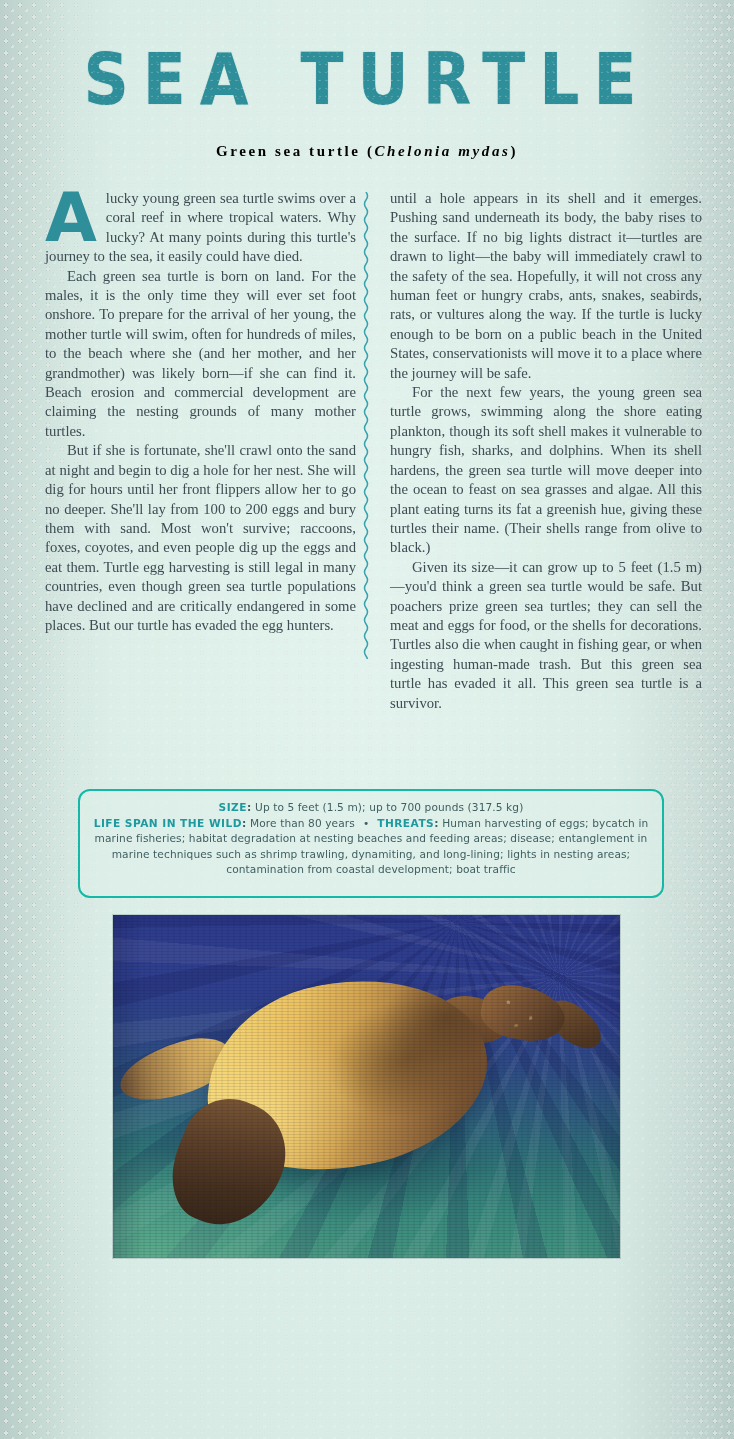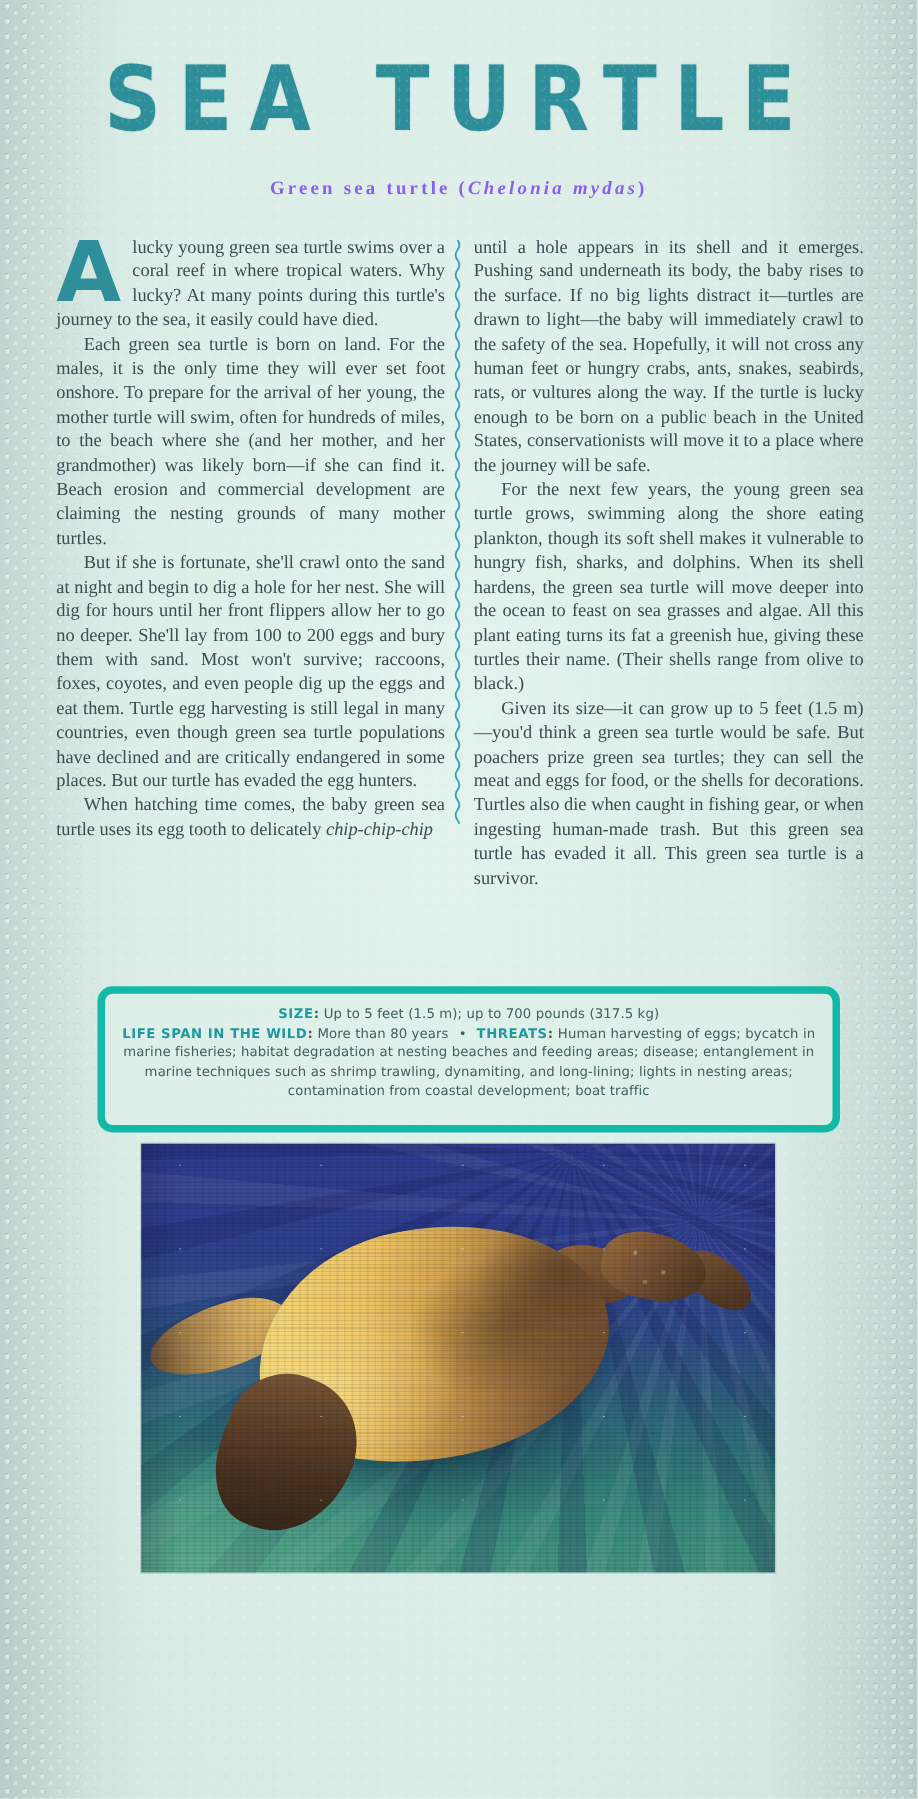--- a/index.html
+++ b/index.html
@@ -46,46 +46,46 @@
         radial-gradient(circle 1px at 2px 2px, rgba(226,243,238,.55) 60%, transparent 61%),
         radial-gradient(circle 1.2px at 4px 5px, rgba(226,243,238,.35) 60%, transparent 61%),
         linear-gradient(#2e8e9a,#2e8e9a);
       background-size:6px 7px,9px 8px,100% 100%;
       -webkit-background-clip:text;background-clip:text;
     }
   }
   .subtitle{
     position:absolute;left:0;right:0;top:143px;margin:0;text-align:center;
     font-family:"Liberation Serif", serif;font-weight:bold;font-size:15px;
-    letter-spacing:2.6px;color:#8b5cf6;
+    letter-spacing:2.6px;color:#000000;
   }
   .subtitle .species{font-style:italic;}
 
   .columns{position:absolute;top:189px;left:45px;width:647px;}
   .col{position:absolute;top:0;}
   .col-left{left:0;width:311px;}
-  .col-right{left:334px;width:312px;}
+  .col-right{left:345px;width:312px;}
   .para{
     margin:0;font-size:14.7px;line-height:19.4px;color:#3d4b52;
     text-align:justify;
   }
   .para.indent{text-indent:22px;}
   .dropcap{
     float:left;
     font-family:"DejaVu Sans", sans-serif;font-weight:bold;
     font-size:67px;line-height:55px;height:56px;
     padding:2px 9px 0 0;color:#2e8e9a;
   }
   .em{font-style:italic;}
 
   .divider{position:absolute;left:361px;top:192px;width:10px;height:467px;}
 
   .factbox{
     position:absolute;left:78px;top:789px;width:556px;min-height:88px;
-    border:6px solid #14b8a6;border-radius:12px;
+    border:2px solid #14b8a6;border-radius:12px;
     background:rgba(222,240,233,.55);
     padding:9px 13px 8px;
     font-family:"DejaVu Sans", sans-serif;font-size:10.6px;line-height:15.6px;
     color:#3f5e60;text-align:center;letter-spacing:.1px;
   }
   .fact-row{margin:0;}
   .fact-label{color:#1e99a0;font-weight:bold;letter-spacing:.45px;}
   .fact-colon{color:#3f5e60;font-weight:bold;}
   .bullet{margin:0 8px;color:#3f5e60;}
 
@@ -169,21 +169,20 @@
 
 <h1 class="title">SEA TURTLE</h1>
 
 <h2 class="subtitle"><span>Green sea turtle (</span><span class="species">Chelonia mydas</span><span>)</span></h2>
 
 <div class="columns">
   <div class="col col-left">
       <p class="para"><span class="dropcap">A</span><span>lucky young green sea turtle swims over a coral reef in where tropical waters. Why lucky? At many points during this turtle's journey to the sea, it easily could have died.</span></p>
       <p class="para indent"><span>Each green sea turtle is born on land. For the males, it is the only time they will ever set foot onshore. To prepare for the arrival of her young, the mother turtle will swim, often for hundreds of miles, to the beach where she (and her mother, and her grandmother) was likely born—if she can find it. Beach erosion and commercial development are claiming the nesting grounds of many mother turtles.</span></p>
       <p class="para indent"><span>But if she is fortunate, she'll crawl onto the sand at night and begin to dig a hole for her nest. She will dig for hours until her front flippers allow her to go no deeper. She'll lay from 100 to 200 eggs and bury them with sand. Most won't survive; raccoons, foxes, coyotes, and even people dig up the eggs and eat them. Turtle egg harvesting is still legal in many countries, even though green sea turtle populations have declined and are critically endangered in some places. But our turtle has evaded the egg hunters.</span></p>
-      <p class="para indent"><span>When hatching time comes, the baby green sea turtle uses its egg tooth to delicately </span><span class="em">chip-chip-chip</span></p>
     </div>
   <div class="col col-right">
       <p class="para"><span>until a hole appears in its shell and it emerges. Pushing sand underneath its body, the baby rises to the surface. If no big lights distract it—turtles are drawn to light—the baby will immediately crawl to the safety of the sea. Hopefully, it will not cross any human feet or hungry crabs, ants, snakes, seabirds, rats, or vultures along the way. If the turtle is lucky enough to be born on a public beach in the United States, conservationists will move it to a place where the journey will be safe.</span></p>
       <p class="para indent"><span>For the next few years, the young green sea turtle grows, swimming along the shore eating plankton, though its soft shell makes it vulnerable to hungry fish, sharks, and dolphins. When its shell hardens, the green sea turtle will move deeper into the ocean to feast on sea grasses and algae. All this plant eating turns its fat a greenish hue, giving these turtles their name. (Their shells range from olive to black.)</span></p>
       <p class="para indent"><span>Given its size—it can grow up to 5 feet (1.5 m)—you'd think a green sea turtle would be safe. But poachers prize green sea turtles; they can sell the meat and eggs for food, or the shells for decorations. Turtles also die when caught in fishing gear, or when ingesting human-made trash. But this green sea turtle has evaded it all. This green sea turtle is a survivor.</span></p>
     </div>
 </div>
 
 <svg class="divider" viewBox="0 0 10 467" preserveAspectRatio="none">
   <path id="wavepath" d="M5 0 q3 4 0 8 q-3 4 0 8 q3 4 0 8 q-3 4 0 8 q3 4 0 8 q-3 4 0 8 q3 4 0 8 q-3 4 0 8 q3 4 0 8 q-3 4 0 8 q3 4 0 8 q-3 4 0 8 q3 4 0 8 q-3 4 0 8 q3 4 0 8 q-3 4 0 8 q3 4 0 8 q-3 4 0 8 q3 4 0 8 q-3 4 0 8 q3 4 0 8 q-3 4 0 8 q3 4 0 8 q-3 4 0 8 q3 4 0 8 q-3 4 0 8 q3 4 0 8 q-3 4 0 8 q3 4 0 8 q-3 4 0 8 q3 4 0 8 q-3 4 0 8 q3 4 0 8 q-3 4 0 8 q3 4 0 8 q-3 4 0 8 q3 4 0 8 q-3 4 0 8 q3 4 0 8 q-3 4 0 8 q3 4 0 8 q-3 4 0 8 q3 4 0 8 q-3 4 0 8 q3 4 0 8 q-3 4 0 8 q3 4 0 8 q-3 4 0 8 q3 4 0 8 q-3 4 0 8 q3 4 0 8 q-3 4 0 8 q3 4 0 8 q-3 4 0 8 q3 4 0 8 q-3 4 0 8 q3 4 0 8 q-3 4 0 8 q3 4 0 8 q-3 4 0 8" fill="none" stroke="#3aa2ae" stroke-width="1.5"></path>

